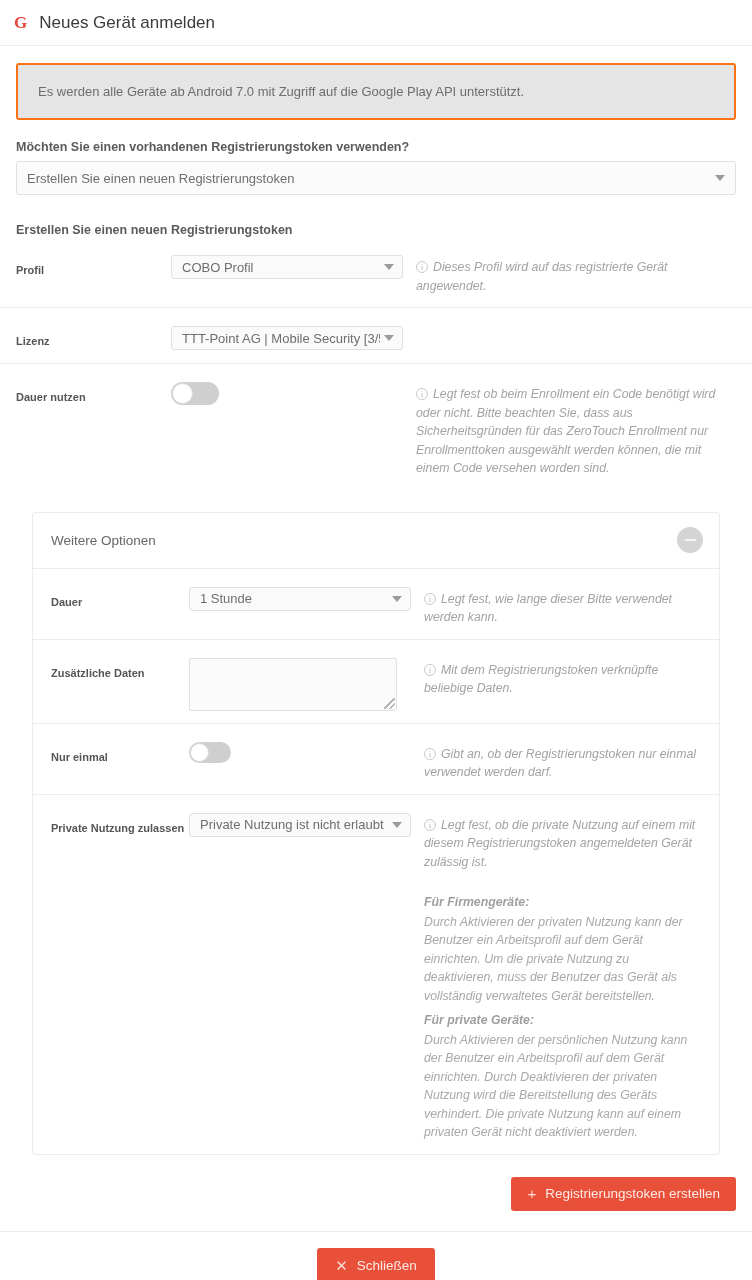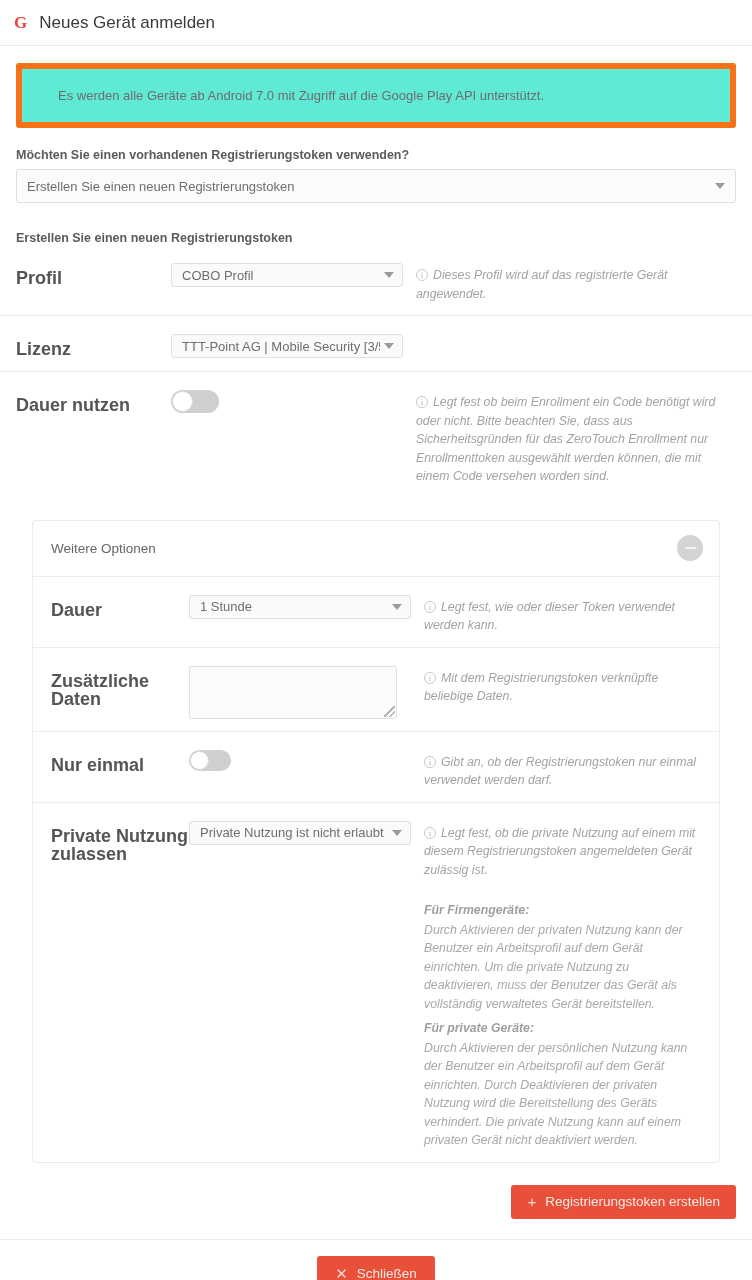--- a/index.html
+++ b/index.html
@@ -23,24 +23,24 @@
   .g-logo {
     font-size: 17px; font-weight: bold; color: #e8453c;
     font-family: "Liberation Serif", serif;
     margin-right: 12px; line-height: 1;
   }
   .modal-title { font-size: 17px; color: #3b3b3b; font-weight: 400; }
 
   
   .alert-box {
     margin: 17px 16px 0 16px;
-    background: #5eead4;
-    border: 6px solid #f97316;
-    border-radius: 3px;
-    padding: 19px 36px;
+    background: #e5e5e5;
+    border: 2px solid #f97316;
+    border-radius: 3px;
+    padding: 19px 20px;
     font-size: 13px;
     color: #6d6d6d;
   }
 
   
   .field-question {
     margin: 20px 16px 7px 16px;
     font-size: 12.5px;
     font-weight: bold;
     color: #5b5b5b;
@@ -76,21 +76,21 @@
     display: flex;
     align-items: flex-start;
     padding: 18px 16px 12px 16px;
     border-bottom: 1px solid #ededed;
     min-height: 56px;
   }
   .row.no-border { border-bottom: none; }
   .row-label {
     width: 155px;
     flex: 0 0 155px;
-    font-size: 18px;
+    font-size: 11px;
     font-weight: bold;
     color: #555;
     line-height: 18px;
     padding-top: 6px;
   }
   .row-control { width: 232px; flex: 0 0 232px; }
   .row-help {
     flex: 1;
     padding-left: 13px;
     font-size: 12.3px;
@@ -312,21 +312,21 @@
 
       <div class="row">
         <div class="row-label">Dauer</div>
         <div class="row-control">
           <div class="sel">
             <span class="sel-text">1 Stunde</span>
             <span class="caret"></span>
           </div>
         </div>
         <div class="row-help">
-          <span class="info-ico">i</span><span>Legt fest, wie oder dieser Token verwendet werden kann.</span>
+          <span class="info-ico">i</span><span>Legt fest, wie lange dieser Bitte verwendet werden kann.</span>
         </div>
       </div>
 
       <div class="row">
         <div class="row-label">Zusätzliche Daten</div>
         <div class="row-control">
           <div class="ta">
             <span class="resize"></span>
           </div>
         </div>

